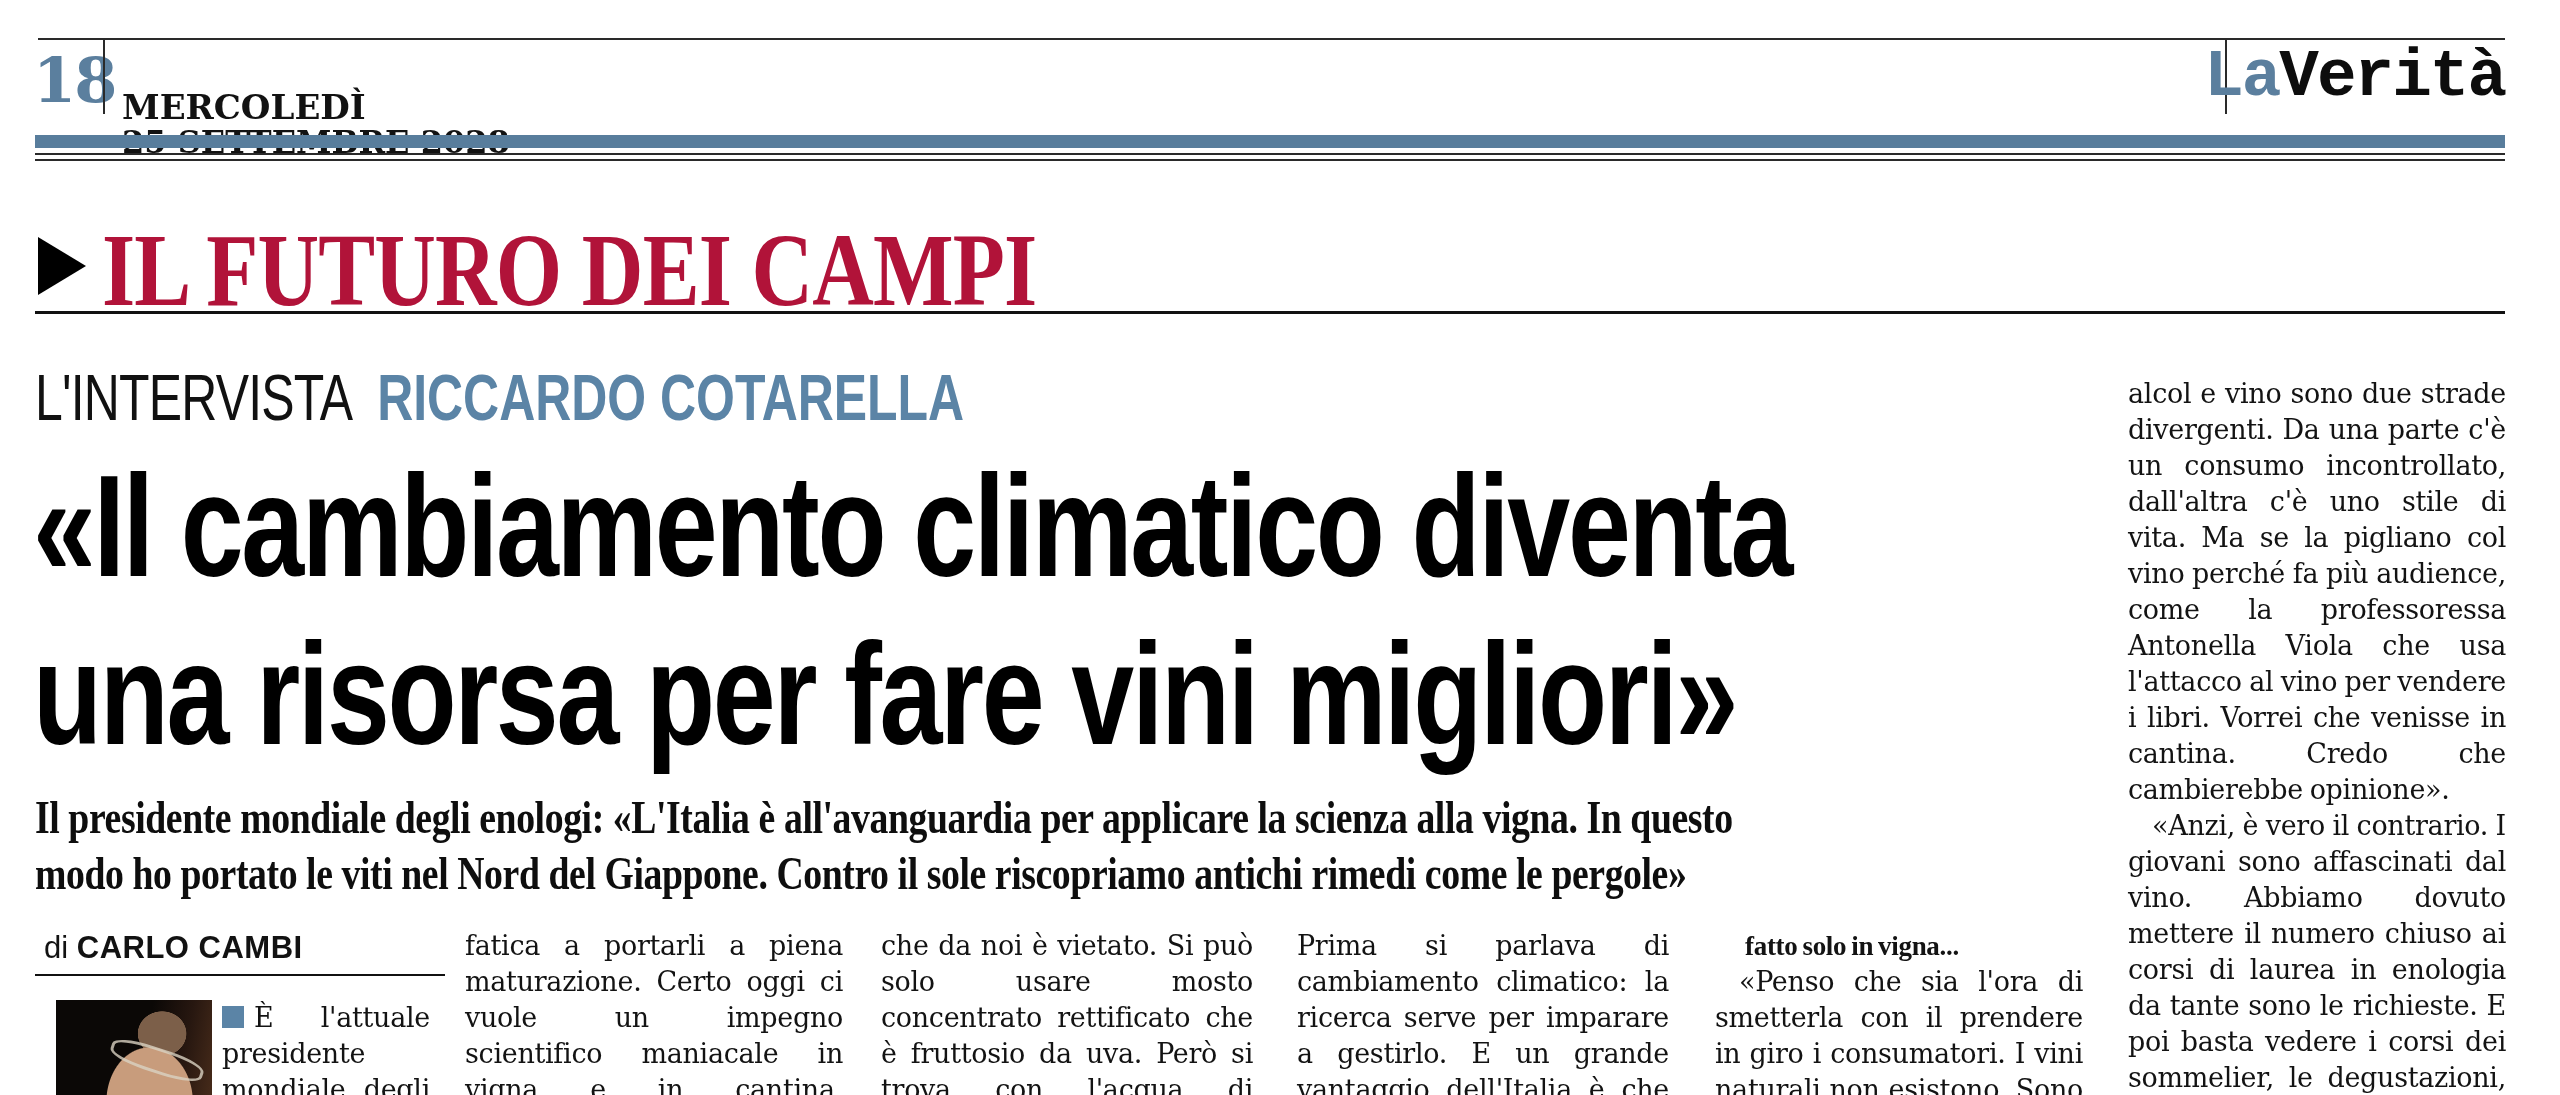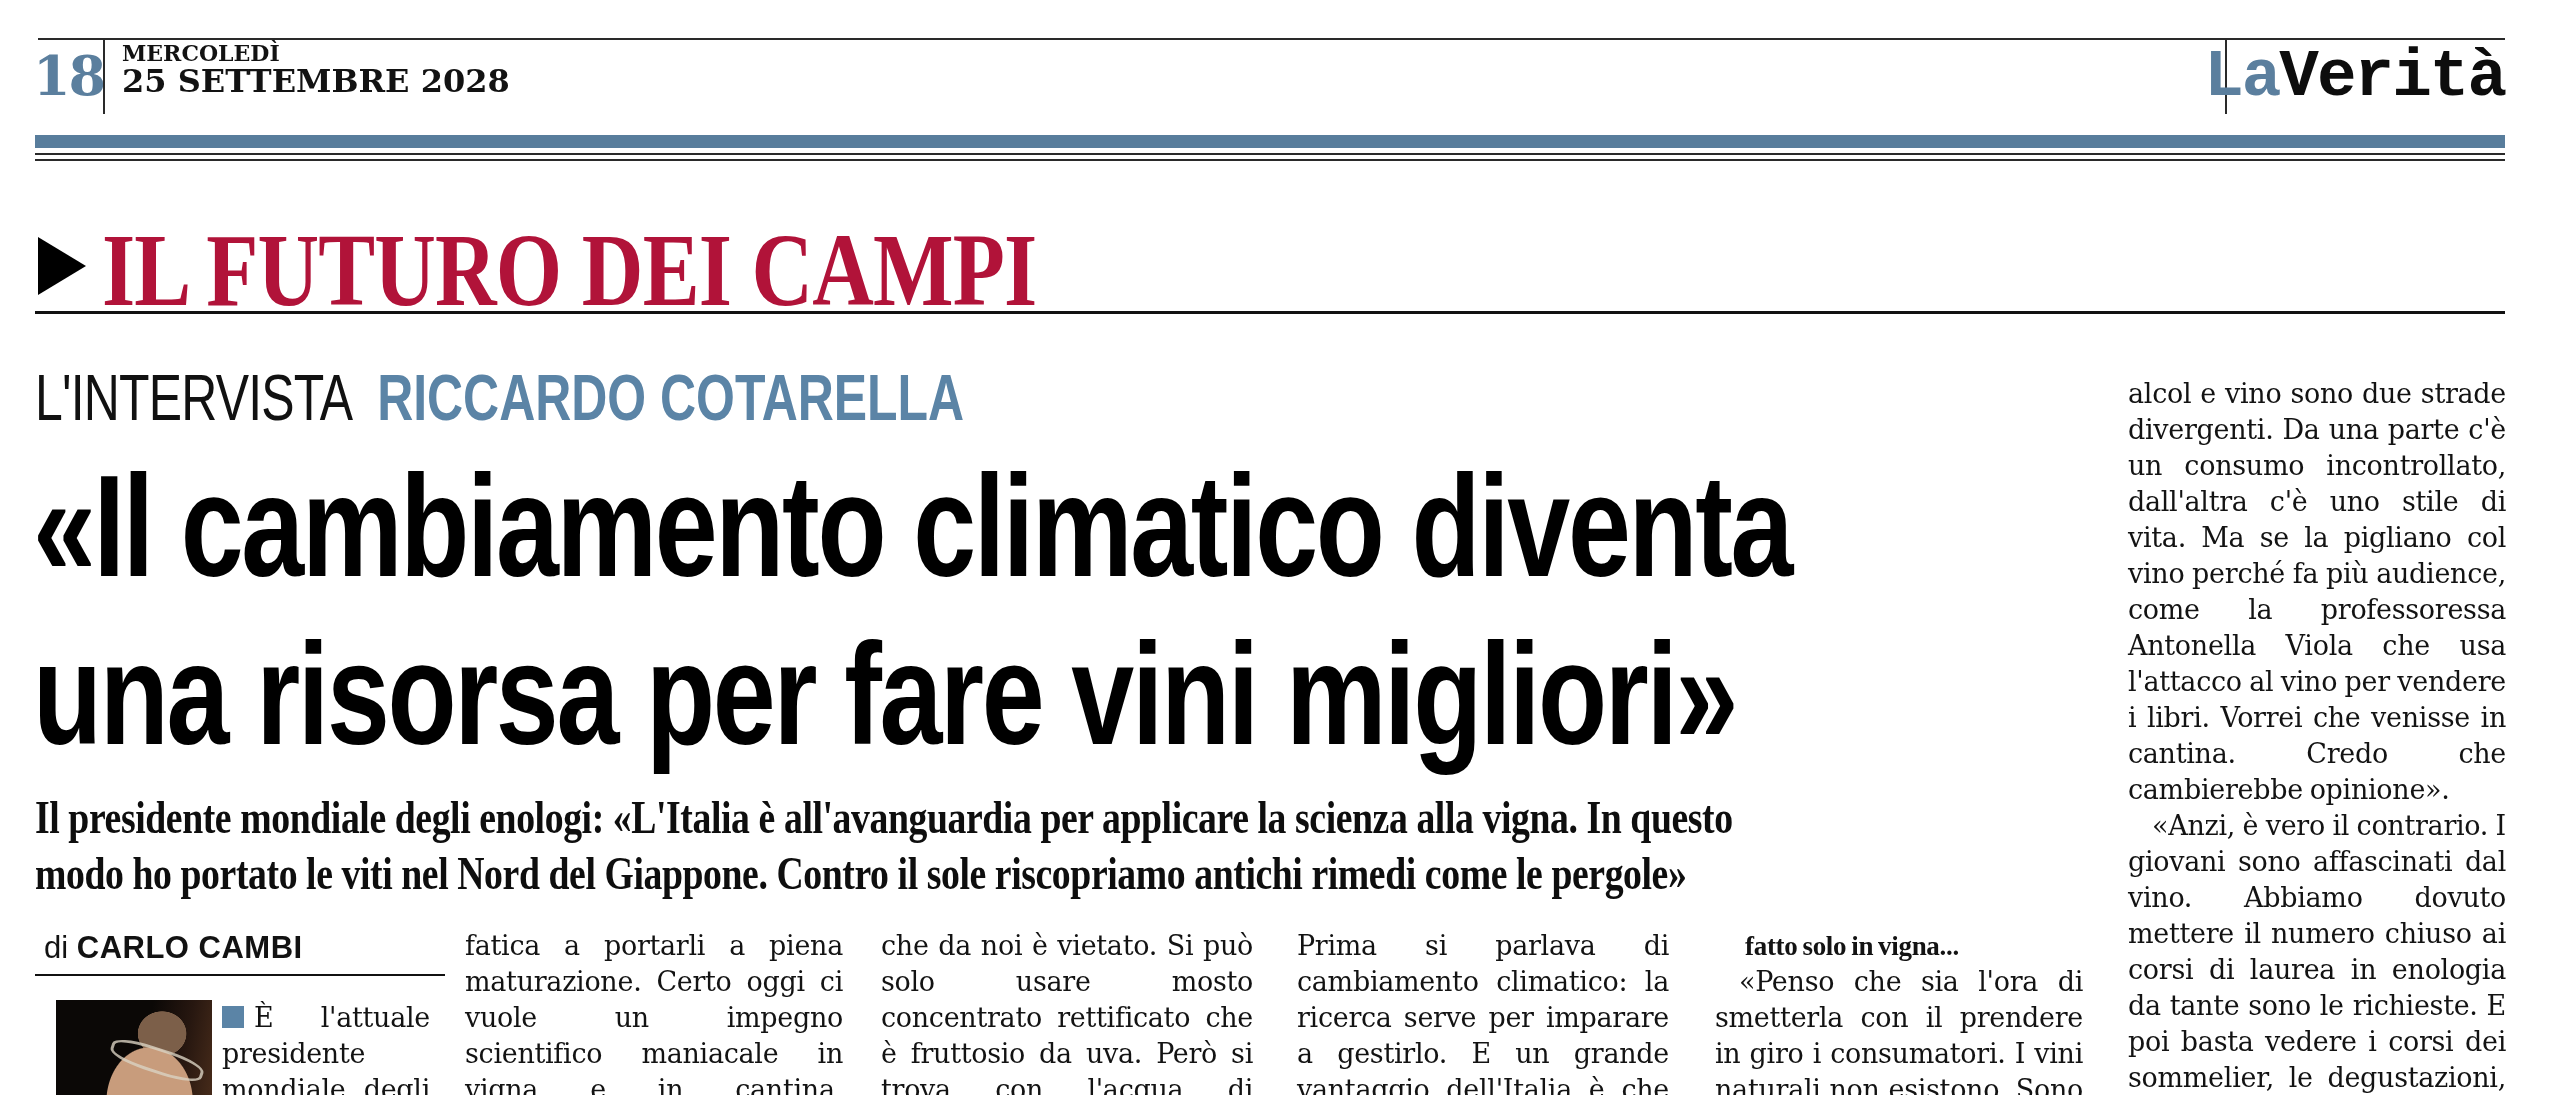--- a/index.html
+++ b/index.html
@@ -4,25 +4,25 @@
 <style>
   html,body{margin:0;padding:0;background:#ffffff;}
   #page{position:relative;width:2560px;height:1095px;overflow:hidden;background:#fff;
         font-family:"DejaVu Serif",serif;color:#121212;}
 
   
   .rule{position:absolute;background:#2a2a2a;}
   #top-rule{left:38px;top:38px;width:2467px;height:2px;}
   #pn-divider{left:103px;top:40px;width:2px;height:74px;}
   #logo-divider{left:2225px;top:40px;width:2px;height:74px;}
-  #page-number{position:absolute;left:33px;top:44px;font-size:54px;font-weight:bold;
+  #page-number{position:absolute;left:33px;top:44px;font-size:62px;font-weight:bold;
                color:#5b7f9e;font-family:"DejaVu Serif",serif;letter-spacing:-2px;}
   #date-block{position:absolute;left:122px;top:42px;line-height:1.05;
               font-family:"DejaVu Serif",serif;font-weight:bold;}
-  #date-weekday{font-size:22px;letter-spacing:0px;}
+  #date-weekday{font-size:34px;letter-spacing:0px;margin-top:48px;}
   #date-full{font-size:32px;}
   #masthead{position:absolute;right:55px;top:40px;font-size:66px;font-weight:bold;
             font-family:Liberation Mono, monospace;letter-spacing:-2px;}
   #masthead .la{color:#5b7f9e;}
   #masthead .verita{color:#0d0d0d;}
   #blue-bar{position:absolute;left:35px;top:135px;width:2470px;height:13px;background:#587d9c;}
   #thin-rule-1{left:35px;top:153px;width:2470px;height:2px;}
   #thin-rule-2{left:35px;top:159px;width:2470px;height:2px;}
 
   

